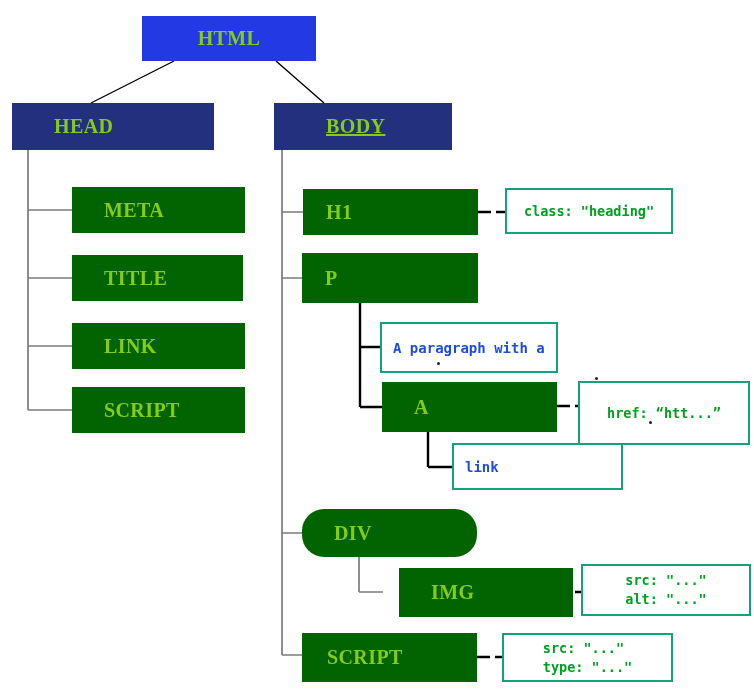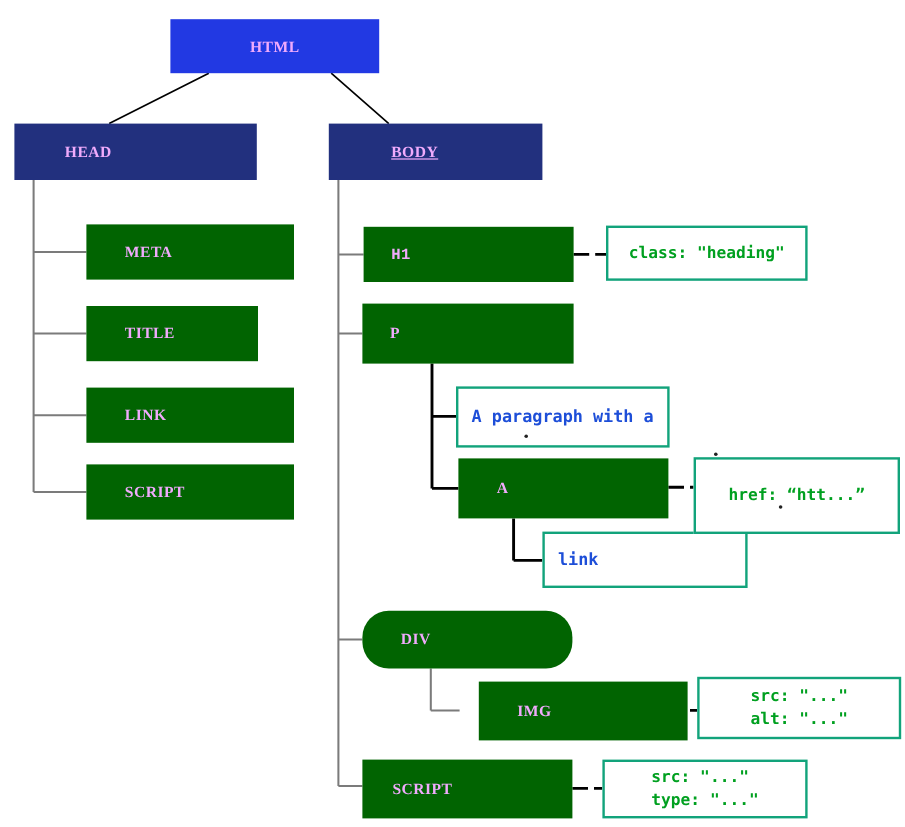--- a/index.html
+++ b/index.html
@@ -8,21 +8,21 @@
     font-family:"Liberation Serif",serif;overflow:hidden;
   }
   .connectors{position:absolute;left:0;top:0;width:754px;height:689px;}
   .c-gray{stroke:var(--connector-gray,#7b7b7b);stroke-width:1.7;fill:none;}
   .c-black{stroke:var(--connector-black,#000000);stroke-width:2.4;fill:none;}
   .c-diag{stroke:var(--connector-black,#000000);stroke-width:1.4;fill:none;}
   .c-ann{stroke:var(--connector-black,#000000);stroke-width:2.4;fill:none;stroke-dasharray:13 5;}
 
   .node{
     position:absolute;display:flex;align-items:center;box-sizing:border-box;
-    color:#f0abfc;font-weight:bold;font-size:13px;letter-spacing:.4px;
+    color:#84cc16;font-weight:bold;font-size:20px;letter-spacing:.4px;
   }
   .node.blue{background:var(--element-blue,#2239e3);justify-content:center;}
   .node.navy{background:var(--container-navy,#22307e);}
   .node.green{background:var(--tag-green,#016401);padding-left:32px;text-align:center;}
 
   #n-head{padding-left:42px;}
   #n-body{padding-left:52px;}
   #n-h1,#n-p{padding-left:23px;}
   #n-script-body{padding-left:25px;}
 
@@ -41,24 +41,24 @@
     color:var(--annotation-text,#00a020);white-space:nowrap;
   }
   .ann .lines{text-align:left;line-height:1.4;}
   .dot{position:absolute;width:3px;height:3px;border-radius:50%;background:#222;}
 
   
   #n-html{left:142px;top:16px;width:174px;height:45px;}
   #n-head{left:12px;top:103px;width:202px;height:47px;}
   #n-body{left:274px;top:103px;width:178px;height:47px;text-decoration:underline;}
   #n-meta{left:72px;top:187px;width:173px;height:46px;}
-  #n-title{left:72px;top:255px;width:143px;height:46px;}
+  #n-title{left:72px;top:255px;width:171px;height:46px;}
   #n-link{left:72px;top:323px;width:173px;height:46px;}
   #n-script-head{left:72px;top:387px;width:173px;height:46px;}
-  #n-h1{left:303px;top:189px;width:175px;height:46px;font-family:Liberation Mono, monospace;}
+  #n-h1{left:303px;top:189px;width:175px;height:46px;}
   #n-p{left:302px;top:253px;width:176px;height:50px;}
   #n-a{left:382px;top:382px;width:175px;height:50px;}
   #n-div{left:302px;top:509px;width:175px;height:48px;border-radius:22px;}
   #n-img{left:383px;top:568px;width:174px;height:49px;margin-left:16px;}
   #n-script-body{left:302px;top:633px;width:175px;height:49px;}
 
   #t-paragraph{left:380px;top:322px;width:178px;height:51px;}
   #t-link{left:452px;top:443px;width:171px;height:47px;}
 
   #ann-h1{left:505px;top:188px;width:168px;height:46px;}

